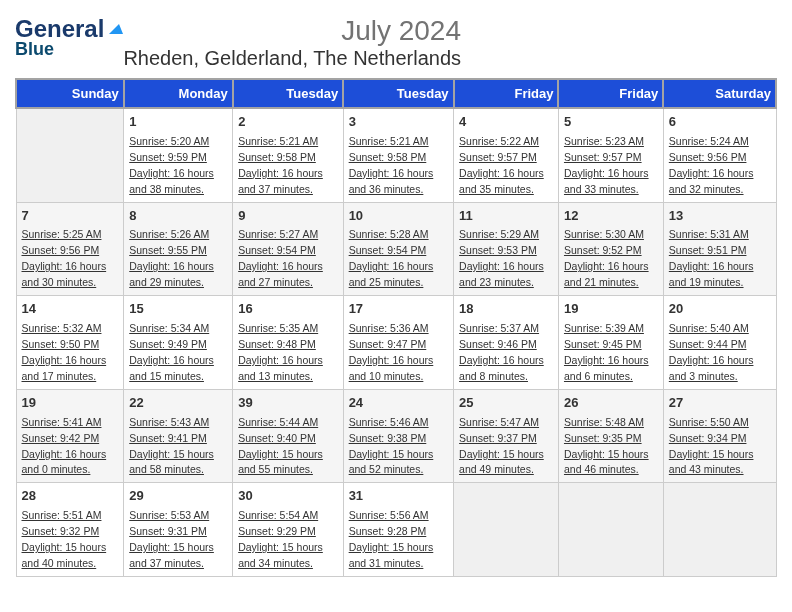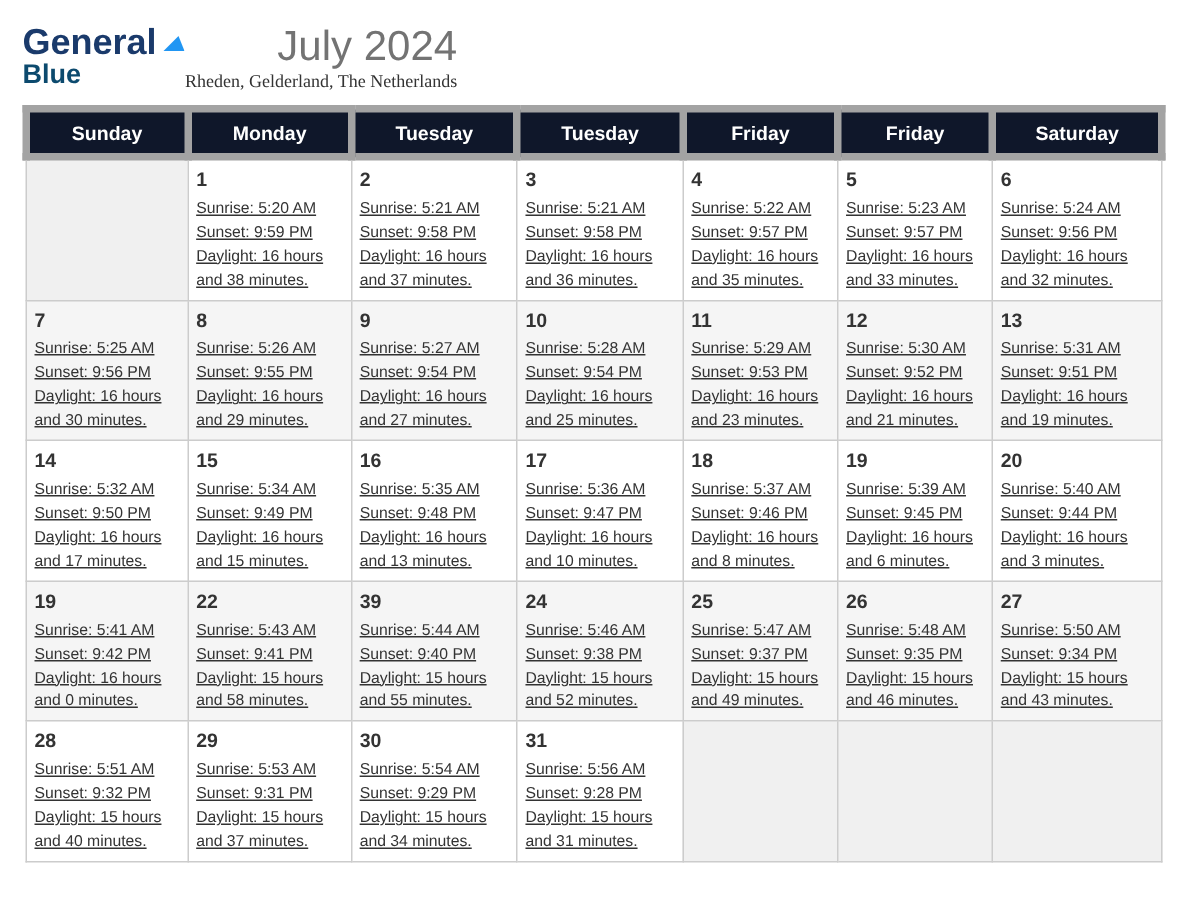--- a/index.html
+++ b/index.html
@@ -23,37 +23,36 @@
     }
     .title-section {
       text-align: right;
     }
     .month-year {
       font-size: 28px;
       font-weight: normal;
       color: #737373;
     }
     .location {
-      font-size: 12px;
+      font-size: 20px;
       color: #333;
-      font-family: Liberation Serif, serif;
     }
     table {
       width: 100%;
       border-collapse: collapse;
       font-size: 11px;
     }
     thead th {
-      background-color: #0f172a;
+      background-color: #1d4ed8;
       color: #fff;
       padding: 6px 4px;
-      text-align: center;
+      text-align: right;
       font-size: 13px;
       font-weight: bold;
-      border: 5px solid #a3a3a3;
+      border: 2px solid #a3a3a3;
     }
     tbody td {
       border: 1px solid #ccc;
       vertical-align: top;
       padding: 4px 5px;
       min-height: 80px;
       height: 90px;
       color: #333;
       line-height: 1.45;
     }

